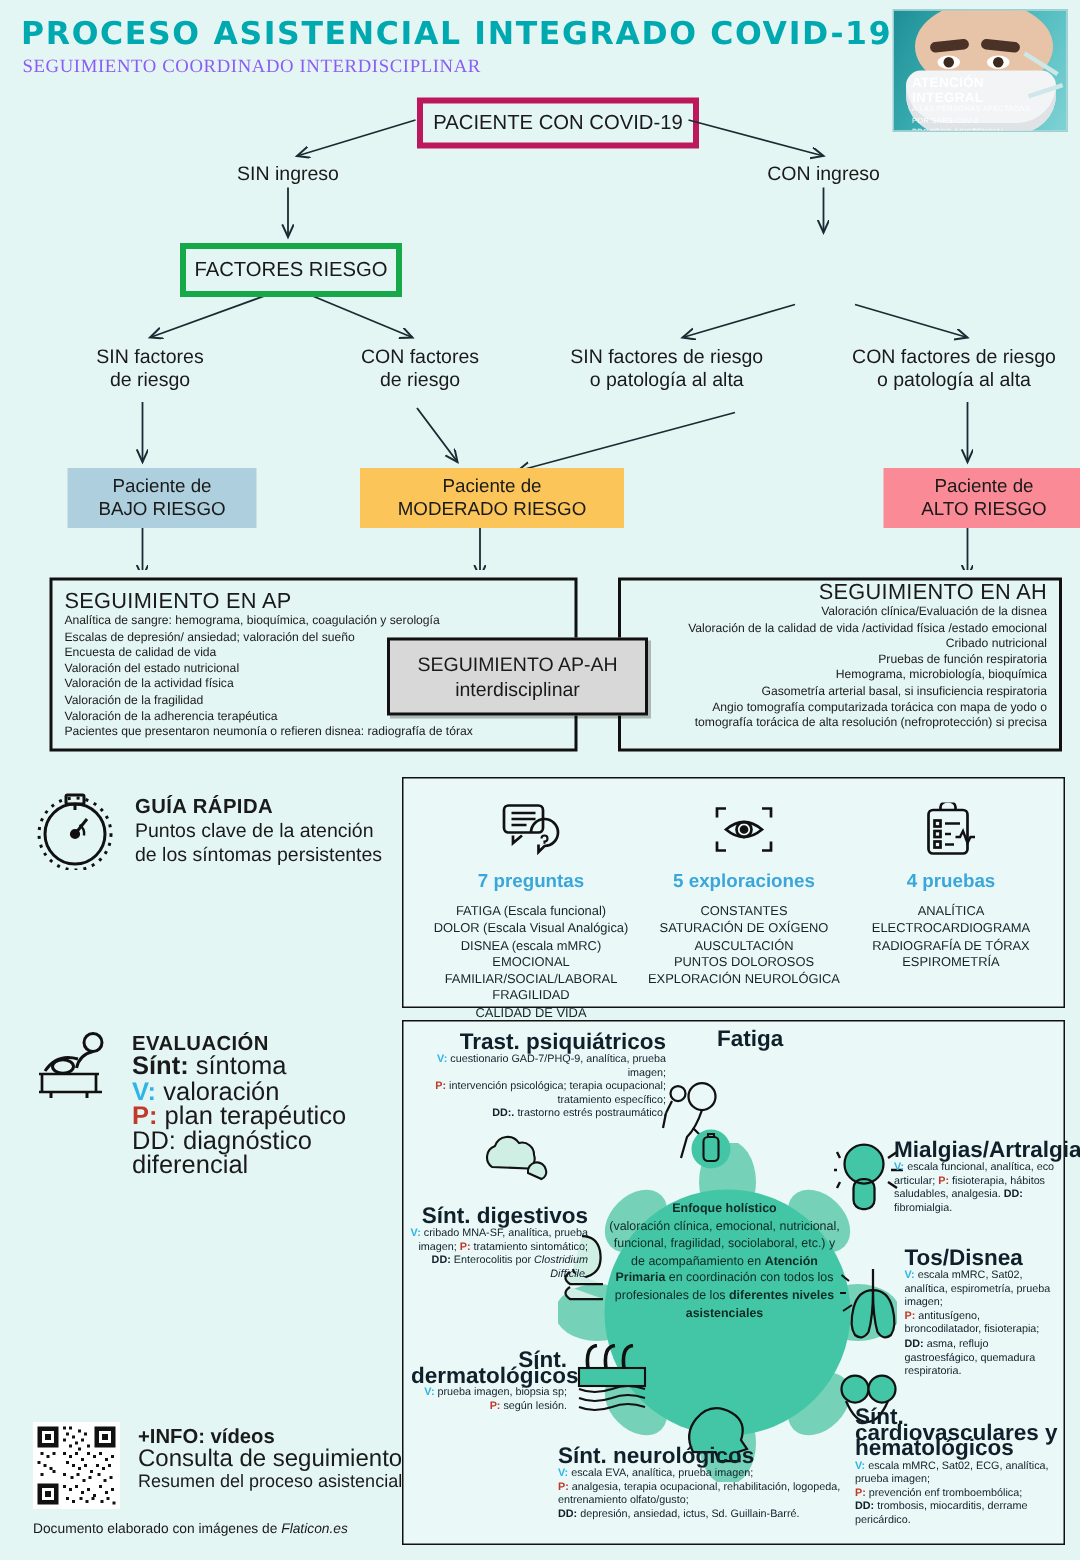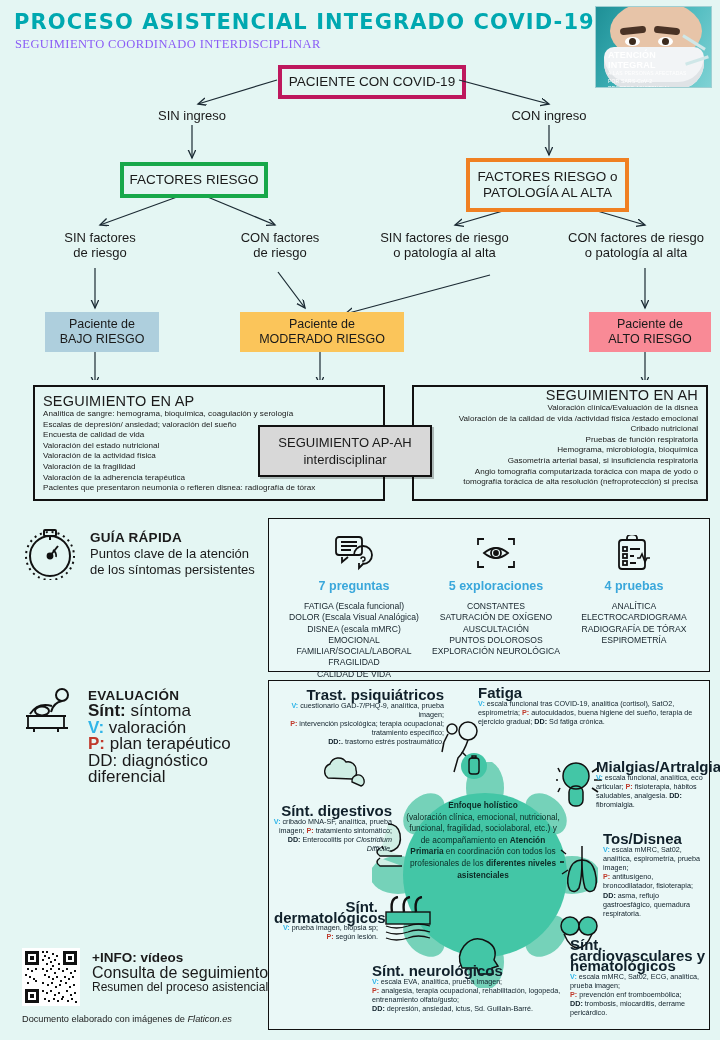--- a/index.html
+++ b/index.html
@@ -32,21 +32,21 @@
   #hero .strap2{position:absolute;right:2px;top:52px;width:24px;height:3px;background:#cfe7e8;transform:rotate(-18deg);}
   #hero .cap{position:absolute;left:12px;top:44px;width:92px;color:#fff;font-size:6.5px;line-height:7.5px;
         font-weight:bold;text-align:left;letter-spacing:.2px;z-index:4;}
   #hero .cap b{font-size:9px;display:block;line-height:9.5px;}
   #hero .cap .s{font-size:5px;font-weight:normal;display:block;}
 
   
   .fbox{border:4px solid #be185d;background:#e4f6f3;text-align:center;
         font-size:13.5px;line-height:16px;display:flex;align-items:center;justify-content:center;}
   .plain{text-align:center;font-size:13px;line-height:15px;}
-  .risk{text-align:center;font-size:12.5px;line-height:15px;padding:5px 6px;}
+  .risk{text-align:center;font-size:12.5px;line-height:15px;padding:5px 12px;}
 
   
   .panel{border:2px solid #111;background:#e4f6f3;}
   .panel h3{margin:0;font-size:14.5px;font-weight:normal;letter-spacing:.2px;}
   .panel ul{margin:0;padding:0;list-style:none;}
   .panel li{font-size:8.1px;line-height:10.6px;}
 
   #apah{left:258px;top:425px;width:170px;height:48px;border:2px solid #111;background:#d8d8d8;
         box-shadow:2px 2px 0 rgba(0,0,0,.25);display:flex;flex-direction:column;align-items:center;
         justify-content:center;font-size:13px;line-height:17px;z-index:5;}
@@ -130,24 +130,20 @@
       <path d="M320,352 L320,385"></path>
       <path d="M645,352 L645,385"></path>
     </g>
   </svg>
 
   <div class="abs plain" style="left:142px;top:108px;width:100px;">SIN ingreso</div>
   <div class="abs plain" style="left:499px;top:108px;width:100px;">CON ingreso</div>
 
   <div class="abs fbox" style="left:120px;top:162px;width:140px;height:28px;border-color:#17a84a;">FACTORES RIESGO</div>
 
-  <div class="abs fbox" style="left:466px;top:158px;width:155px;height:46px;border-color:#f08022;flex-direction:column;">
-    <span>FACTORES RIESGO o</span>
-    <span>PATOLOGÍA AL ALTA</span>
-  </div>
 
   <div class="abs plain" style="left:45px;top:230px;width:110px;">
     <div>SIN factores</div>
       <div>de riesgo</div>
   </div>
   <div class="abs plain" style="left:225px;top:230px;width:110px;">
     <div>CON factores</div>
       <div>de riesgo</div>
   </div>
   <div class="abs plain" style="left:362px;top:230px;width:165px;">
@@ -418,23 +414,20 @@
     <div class="t">Trast. psiquiátricos</div>
     <div>
       <span class="v">V:</span> cuestionario GAD-7/PHQ-9, analítica,  prueba imagen;<br>
       <span class="p">P:</span> intervención psicológica; terapia ocupacional; tratamiento específico;<br>
       <span class="dd">DD:.</span> trastorno estrés postraumático.
     </div>
   </div>
 
   <div class="node" style="left:478px;top:688px;width:222px;text-align:left;">
     <div class="t">Fatiga</div>
-    <div>
-      <span class="v">V:</span> escala funcional tras COVID-19, analítica (cortisol), SatO2, espirometría; <span class="p">P:</span> autocuidados, buena higiene del sueño, terapia de ejercicio gradual; <span class="dd">DD:</span> Sd fatiga crónica.
-    </div>
   </div>
 
   <div class="node" style="left:596px;top:762px;width:112px;text-align:left;">
     <div class="t">Mialgias/Artralgias</div>
     <div>
       <span class="v">V:</span> escala funcional, analítica, eco articular; <span class="p">P:</span> fisioterapia, hábitos saludables, analgesia. <span class="dd">DD:</span> fibromialgia.
     </div>
   </div>
 
   <div class="node" style="left:603px;top:834px;width:103px;text-align:left;">

